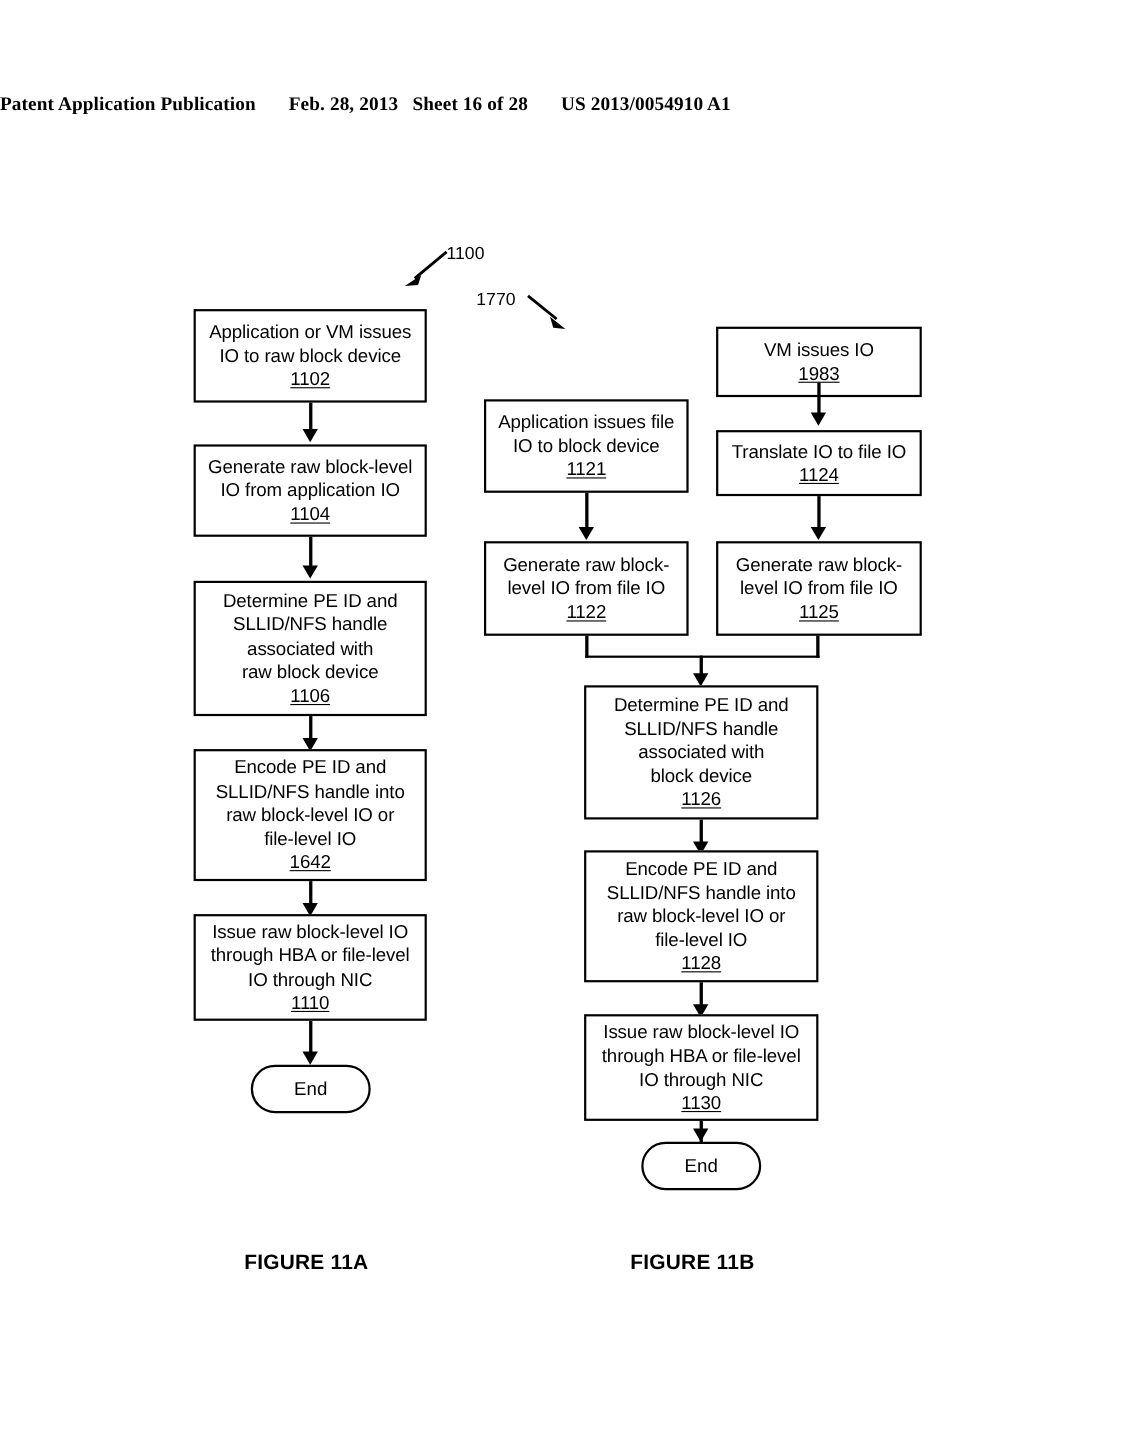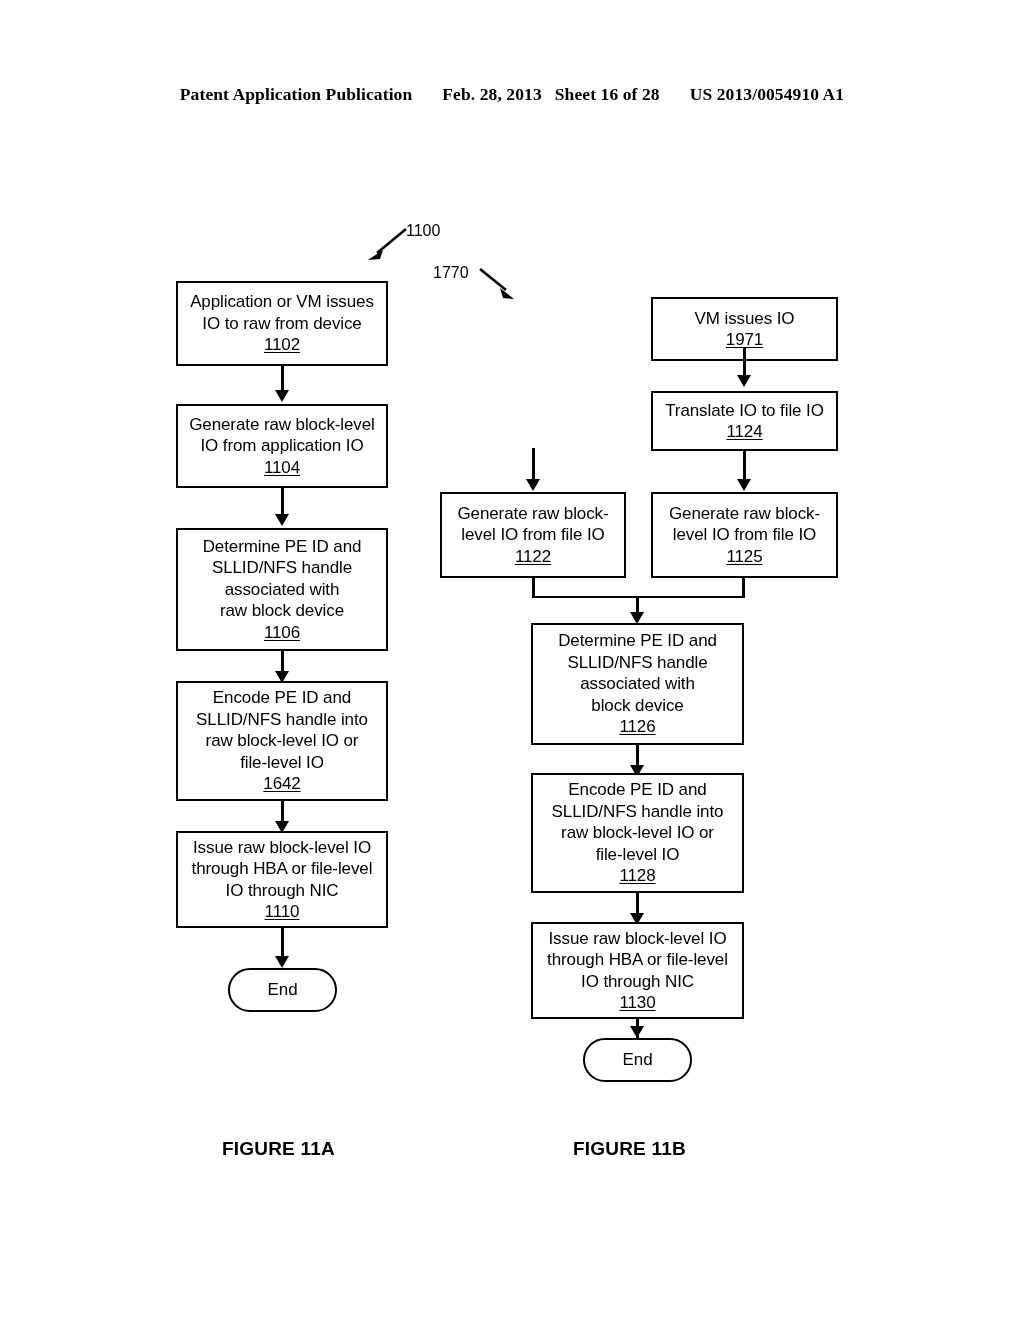--- a/index.html
+++ b/index.html
@@ -16,21 +16,20 @@
     color: #000000;
     overflow: hidden;
   }
 
   
   .page-header {
     position: absolute;
     left: 0;
     top: 84px;
     width: 1024px;
-    text-align: center;
     font-family: "Liberation Serif", serif;
     font-weight: bold;
     font-size: 17.5px;
     letter-spacing: 0.1px;
     white-space: nowrap;
   }
   .page-header .hdr-seg { display: inline-block; vertical-align: baseline; }
   .hdr-gap-1 { display: inline-block; width: 30px; }
   .hdr-gap-2 { display: inline-block; width: 13px; }
   .hdr-gap-3 { display: inline-block; width: 30px; }
@@ -131,21 +130,21 @@
   </svg>
 
   <div class="ref-label" style="left:433px; top:264px;">1770</div>
   <svg class="lead-svg" style="left:478px; top:266px;" width="46" height="38" viewBox="0 0 46 38">
     <path d="M2 3 L28 24" stroke="#000" stroke-width="2.6" fill="none"></path>
     <path d="M36 33 L22 22 L25 32 Z" fill="#000"></path>
   </svg>
 
   <div class="fc-box" style="left:176px; top:281px; width:212px; height:85px;">
     <span class="bx-text">Application or VM issues
-IO to raw from device</span>
+IO to raw block device</span>
     <span class="bx-ref">1102</span>
   </div>
   <div class="conn-v" style="left:281px; top:366px; height:26px;"></div>
   <div class="arrow-down" style="left:275px; top:390px;"></div>
 
   <div class="fc-box" style="left:176px; top:404px; width:212px; height:84px;">
     <span class="bx-text">Generate raw block-level
 IO from application IO</span>
     <span class="bx-ref">1104</span>
   </div>
@@ -180,32 +179,37 @@
   </div>
   <div class="conn-v" style="left:281px; top:928px; height:30px;"></div>
   <div class="arrow-down" style="left:275px; top:956px;"></div>
 
   <div class="fc-term" style="left:228px; top:968px; width:109px; height:44px;">
     <span>End</span>
   </div>
 
   <div class="fc-box" style="left:651px; top:297px; width:187px; height:64px;">
     <span class="bx-text">VM issues IO</span>
-    <span class="bx-ref">1971</span>
+    <span class="bx-ref">1983</span>
   </div>
   <div class="conn-v" style="left:743px; top:348px; height:29px;"></div>
   <div class="arrow-down" style="left:737px; top:375px;"></div>
 
   <div class="fc-box" style="left:651px; top:391px; width:187px; height:60px;">
     <span class="bx-text">Translate IO to file IO</span>
     <span class="bx-ref">1124</span>
   </div>
   <div class="conn-v" style="left:743px; top:451px; height:30px;"></div>
   <div class="arrow-down" style="left:737px; top:479px;"></div>
 
+  <div class="fc-box" style="left:440px; top:363px; width:186px; height:85px;">
+    <span class="bx-text">Application issues file
+IO to block device</span>
+    <span class="bx-ref">1121</span>
+  </div>
   <div class="conn-v" style="left:532px; top:448px; height:33px;"></div>
   <div class="arrow-down" style="left:526px; top:479px;"></div>
 
   <div class="fc-box" style="left:440px; top:492px; width:186px; height:86px;">
     <span class="bx-text">Generate raw block-
 level IO from file IO</span>
     <span class="bx-ref">1122</span>
   </div>
 
   <div class="fc-box" style="left:651px; top:492px; width:187px; height:86px;">

